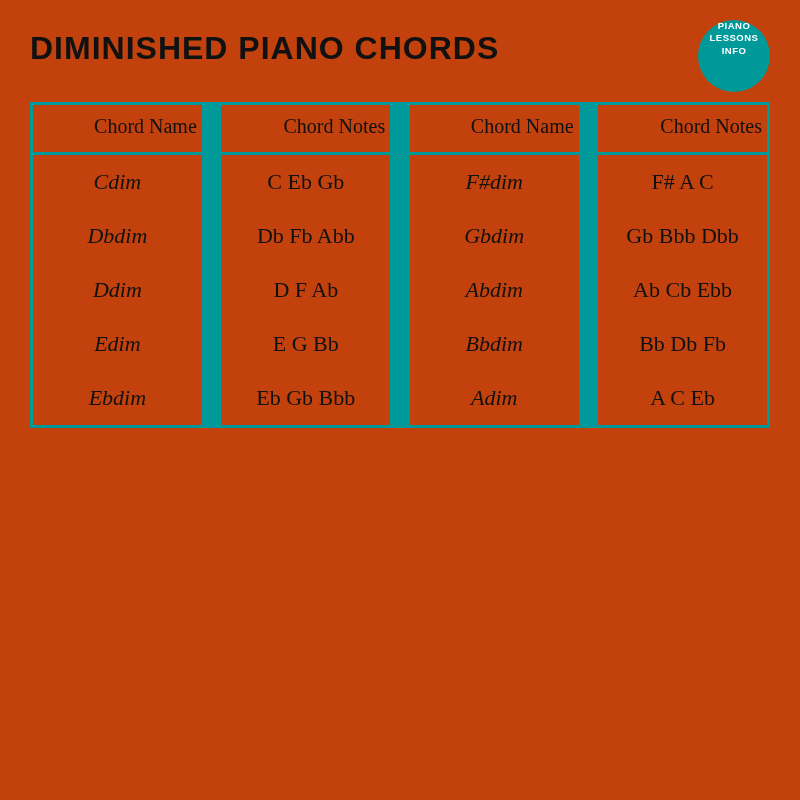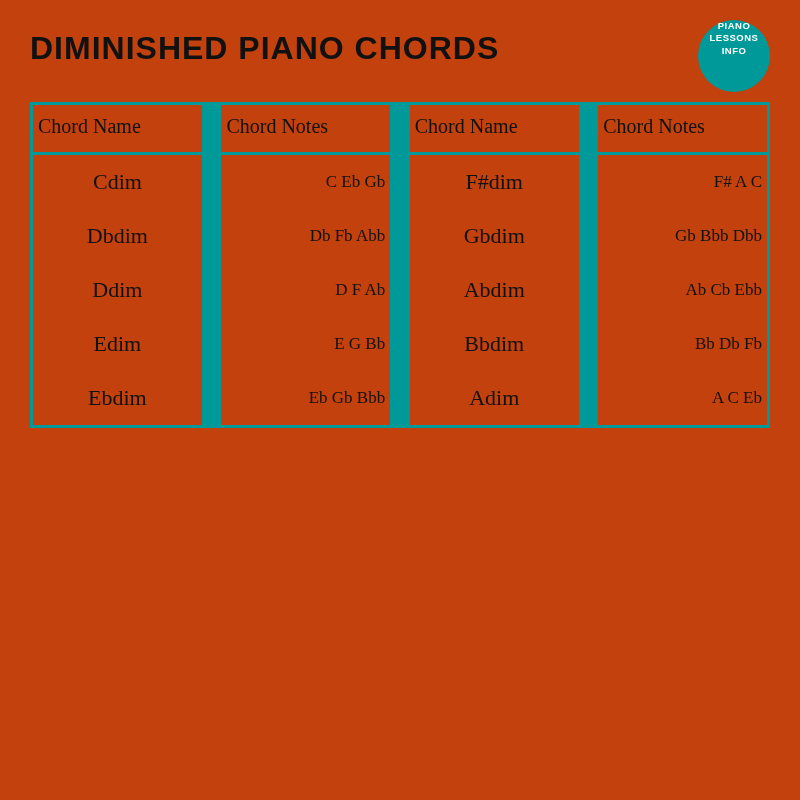--- a/index.html
+++ b/index.html
@@ -63,22 +63,22 @@
 
     .chord-table {
       width: 100%;
       border-collapse: collapse;
     }
 
     .col-header {
       font-size: 20px;
       font-family: Georgia, serif;
       color: #111111;
-      text-align: left;
-      padding: 10px 15px 14px 5px;
+      text-align: right;
+      padding: 10px 5px 14px 5px;
       font-weight: normal;
       border-bottom: 3px solid #009999;
     }
 
     .col-divider {
       width: 4px;
       background-color: #009999;
       padding: 0;
     }
 
@@ -96,25 +96,26 @@
       border: none;
     }
 
     .chord-name-cell {
       text-align: center;
       font-size: 22px;
       font-family: Georgia, serif;
       color: #111111;
       padding: 14px 5px;
       width: 23%;
+      font-style: italic;
     }
 
     .chord-notes-cell {
-      text-align: right;
-      font-size: 17px;
+      text-align: center;
+      font-size: 22px;
       font-family: Georgia, serif;
       color: #111111;
       padding: 14px 5px;
       width: 23%;
     }
 
     .chord-table thead tr th {
       border-bottom: 3px solid #009999;
     }
 

